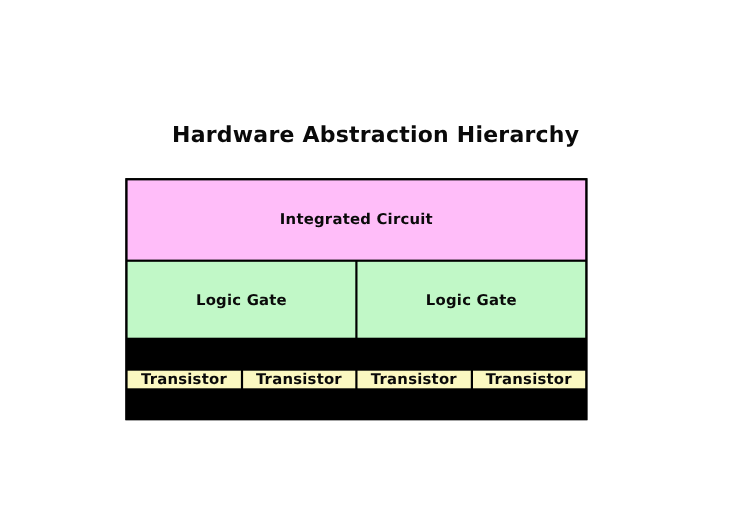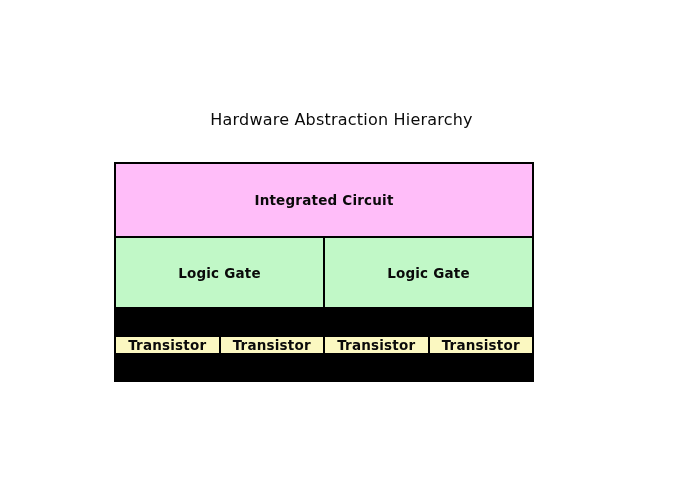--- a/index.html
+++ b/index.html
@@ -15,22 +15,22 @@
     font-family: "DejaVu Sans", "Liberation Sans", sans-serif;
     color: #0a0a0a;
     overflow: hidden;
   }
   .figure-title {
     position: absolute;
     top: 110px;
     left: 0;
     width: 100%;
     text-align: center;
-    font-size: 16px;
-    font-weight: 400;
+    font-size: 20px;
+    font-weight: 700;
     letter-spacing: 0.2px;
     color: #0a0a0a;
   }
   .diagram {
     position: absolute;
     left: 114px;
     top: 162px;
     width: 420px;
     height: 220px;
     box-sizing: border-box;

